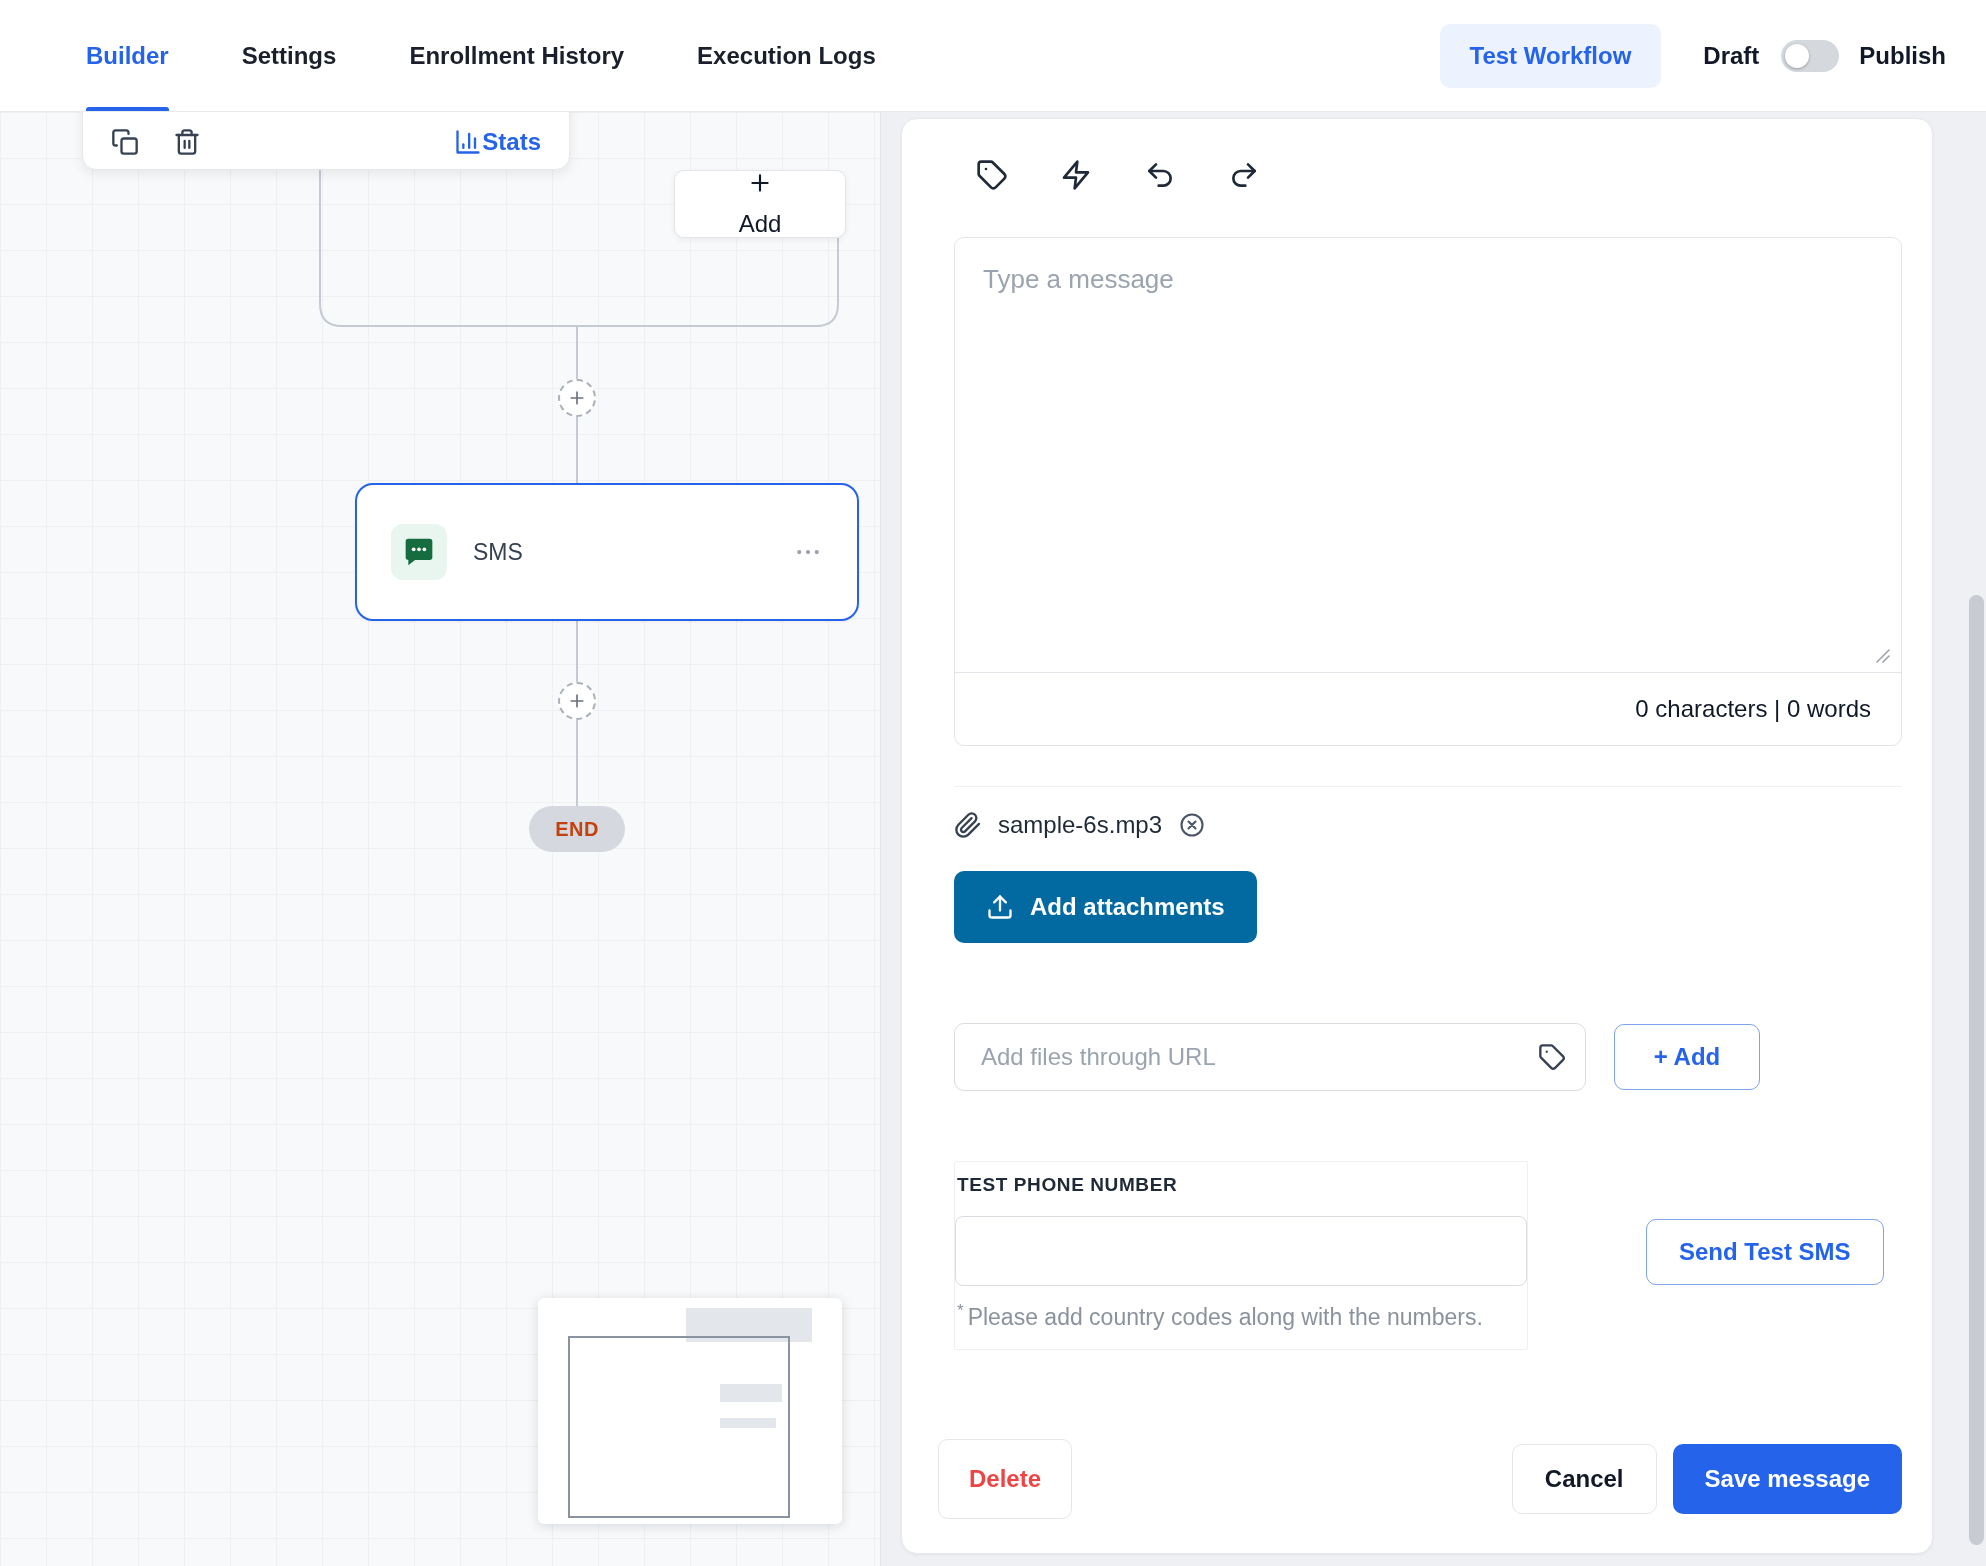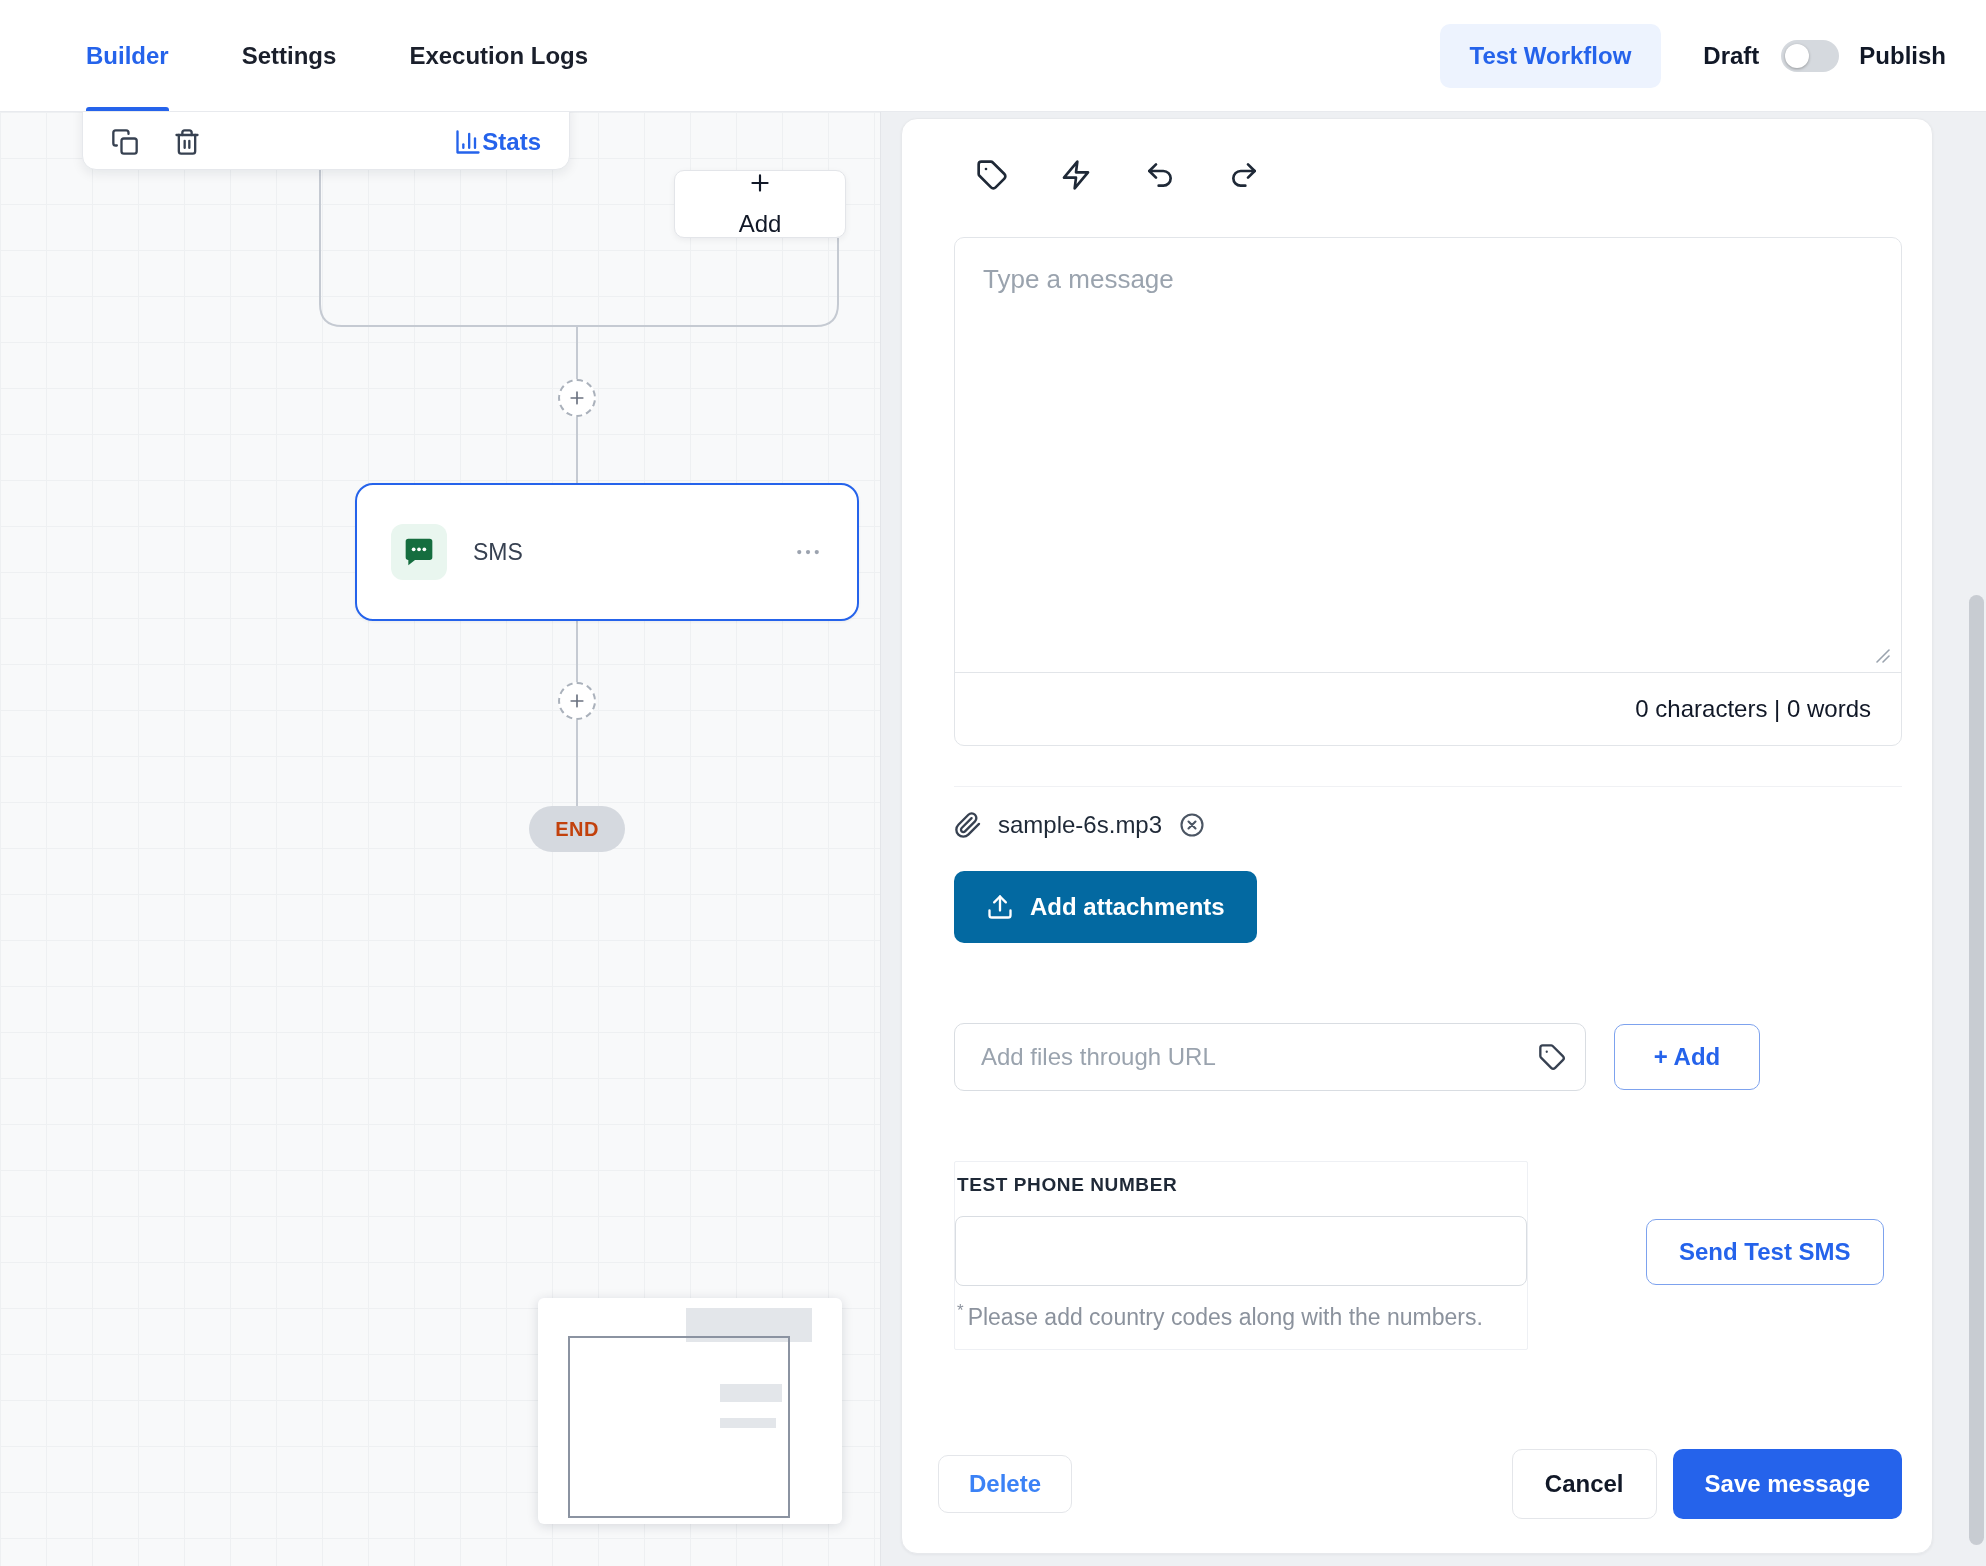--- a/index.html
+++ b/index.html
@@ -152,40 +152,43 @@
   }
   .phone-note { margin-top:14px; padding:0 6px 16px 2px; font-size:23px; color:#8b929d; line-height:1.35; }
   .phone-note .star { vertical-align:super; font-size:17px; margin-right:4px; }
   .send-test-btn {
     margin:58px 0 0 118px; height:66px; padding:0 32px; background:#fff;
     border:1.5px solid #7da2ee; border-radius:10px; color:#2563eb;
     font-size:24px; font-weight:600; white-space:nowrap;
   }
 
   .panel-footer { position:absolute; left:36px; right:30px; bottom:34px; display:flex; align-items:center; }
-  .delete-btn { height:58px; padding:0 30px; background:#fff; border:1px solid #e4e6ea; border-radius:10px; color:#3b82f6; font-size:24px; font-weight:600; }
+  .delete-btn { height:80px; padding:0 30px; background:#fff; border:1px solid #e4e6ea; border-radius:10px; color:#ef4444; font-size:24px; font-weight:600; }
   .footer-spacer { flex:1; }
   .cancel-btn { height:70px; padding:0 32px; background:#fff; border:1px solid #e4e6ea; border-radius:10px; color:#111827; font-size:24px; font-weight:600; }
   .save-btn { margin-left:16px; height:70px; padding:0 32px; background:#2563eb; border:none; border-radius:10px; color:#fff; font-size:24px; font-weight:600; }
 
   .scrollbar-thumb {
     position:absolute; right:2px; top:595px; width:15px; height:950px;
     background:#c8ccd2; border-radius:8px; cursor:pointer;
   }
 </style>
 </head>
 <body>
 
 <div class="topnav">
   <div class="tabs">
     <div class="tab active">
       <span>Builder</span>
     </div>
     <div class="tab">
       <span>Settings</span>
+    </div>
+    <div class="tab">
+      <span>Enrollment History</span>
     </div>
     <div class="tab">
       <span>Execution Logs</span>
     </div>
   </div>
   <div class="nav-right">
     <button class="test-workflow-btn">Test Workflow</button>
     <span class="draft-label">Draft</span>
     <div class="toggle">
       <div class="toggle-knob"></div>

